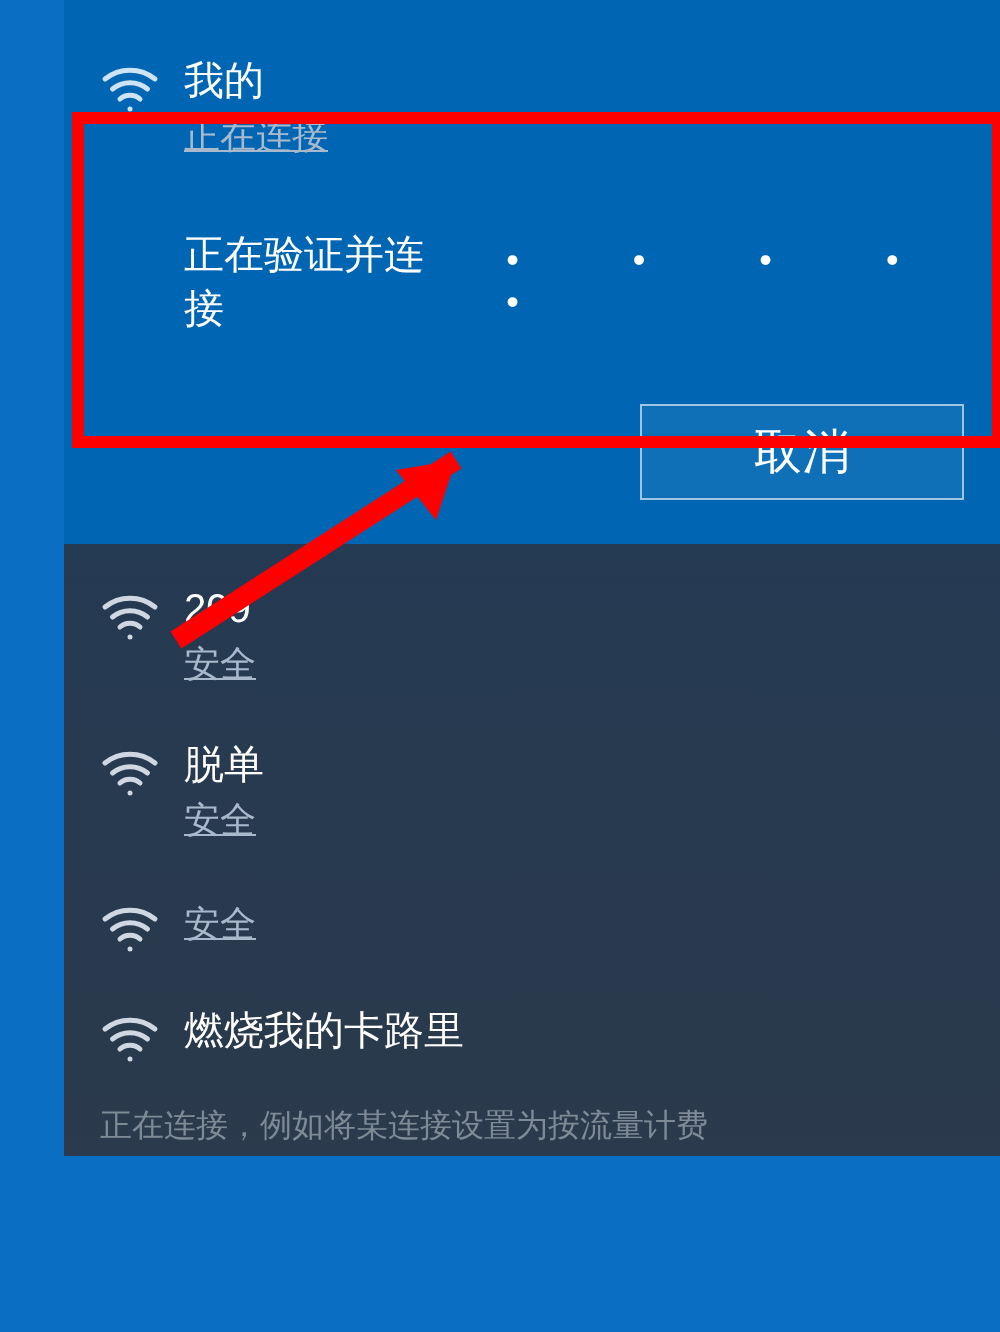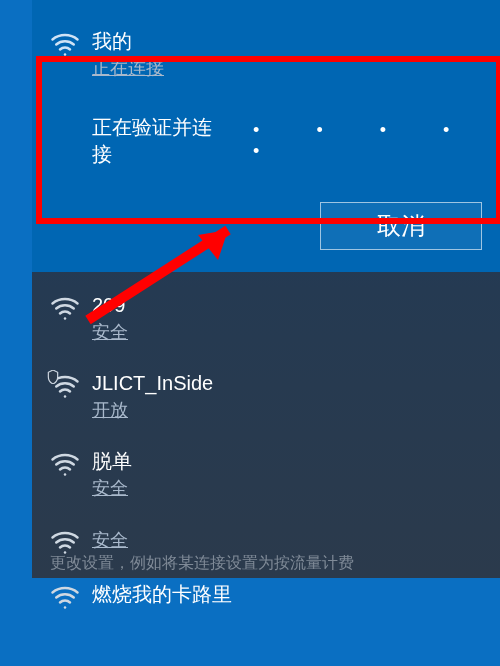--- a/index.html
+++ b/index.html
@@ -166,39 +166,20 @@
             <path d="M2 6a16 16 0 0 1 20 0"></path>
           </g>
         </svg>
     </span>
     <div>
       <div class="name">209</div>
       <div class="sub">安全</div>
     </div>
   </div>
 
-  <div class="network tall">
-    <span class="wifi-icon">
-      <svg viewBox="0 0 24 20">
-          <g fill="none" stroke="#cfd8e2" stroke-width="2" stroke-linecap="round">
-            <path d="M12 18l0 0"></path>
-            <path d="M8 14a6 6 0 0 1 8 0"></path>
-            <path d="M5 10a11 11 0 0 1 14 0"></path>
-            <path d="M2 6a16 16 0 0 1 20 0"></path>
-          </g>
-        </svg>
-      <svg class="shield-badge" viewBox="0 0 10 12">
-          <path d="M5 0L9 2v4c0 3-2 5-4 6C3 11 1 9 1 6V2z" fill="#2b3a4c" stroke="#cfd8e2" stroke-width="1"></path>
-        </svg>
-    </span>
-    <div>
-      <div class="name">JLICT_InSide</div>
-      <div class="sub">开放</div>
-    </div>
-  </div>
 
   <div class="network tall">
     <span class="wifi-icon">
       <svg viewBox="0 0 24 20">
           <g fill="none" stroke="#cfd8e2" stroke-width="2" stroke-linecap="round">
             <path d="M12 18l0 0"></path>
             <path d="M8 14a6 6 0 0 1 8 0"></path>
             <path d="M5 10a11 11 0 0 1 14 0"></path>
             <path d="M2 6a16 16 0 0 1 20 0"></path>
           </g>
@@ -235,20 +216,20 @@
             <path d="M5 10a11 11 0 0 1 14 0"></path>
             <path d="M2 6a16 16 0 0 1 20 0"></path>
           </g>
         </svg>
     </span>
     <div>
       <div class="name">燃烧我的卡路里</div>
     </div>
   </div>
 
-  <div class="settings-sub">更改设置，例如将某连接设置为按流量计费</div>
+  <div class="settings-sub">正在连接，例如将某连接设置为按流量计费</div>
 </div>
 
 <div class="anno-box"></div>
 <svg class="anno-arrow" viewBox="0 0 200 130">
   <path d="M20 120 L160 30" stroke="#ff0000" stroke-width="10" fill="none"></path>
   <path d="M160 30 L130 35 L150 60 Z" fill="#ff0000"></path>
 </svg>
 
 </body></html>

